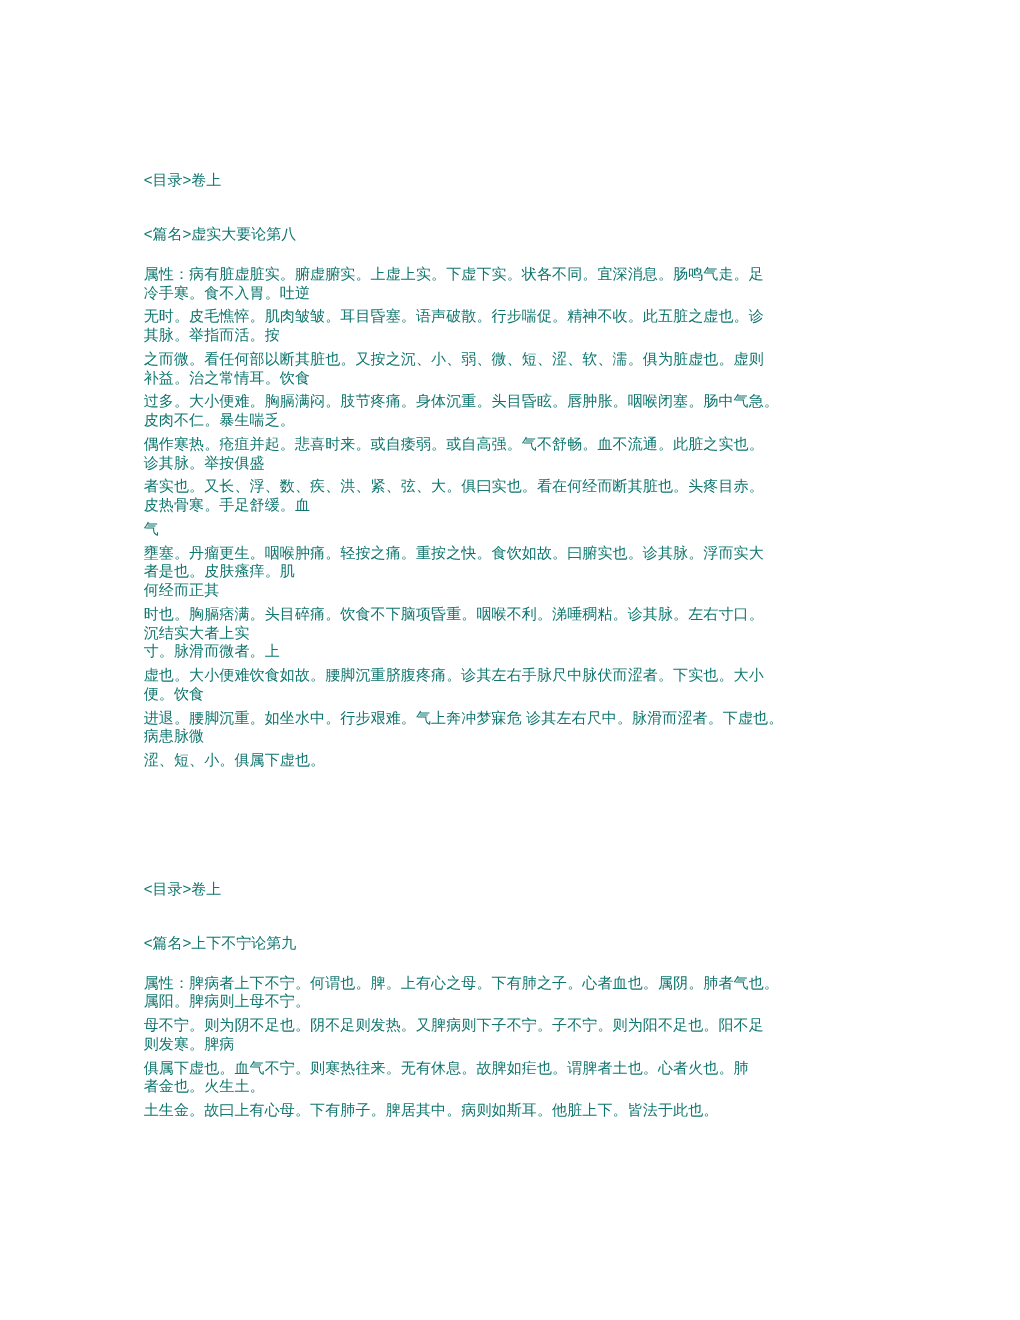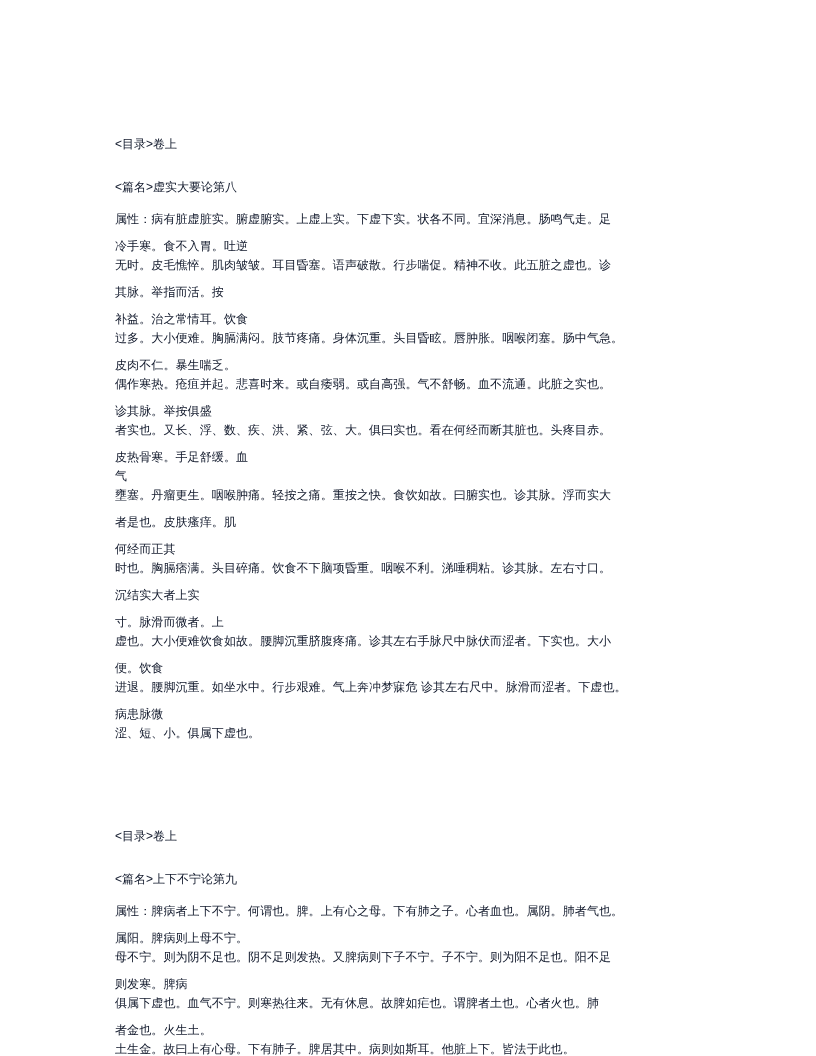--- a/index.html
+++ b/index.html
@@ -8,21 +8,21 @@
     width: 816px;
     height: 1056px;
     font-family: "Liberation Sans", "DejaVu Sans", sans-serif;
   }
   .page {
     position: relative;
     width: 644px;
     height: 1056px;
     background: #ffffff;
     padding: 137px 90px 0 115px;
-    color: #0f172a;
+    color: #0f766e;
     font-size: 12px;
     overflow: hidden;
   }
   .section + .section { margin-top: 88px; }
   .catalog-line {
     line-height: 15px;
     margin-bottom: 28px;
     white-space: pre;
   }
   .title-line {
@@ -30,36 +30,37 @@
     margin-bottom: 17px;
     white-space: pre;
   }
   .body-text { }
   .text-line {
     line-height: 15px;
     margin-top: 4px;
     white-space: pre;
     letter-spacing: 0.1px;
   }
-  .text-line.cont { margin-top: 12px; }
+  .text-line.cont { margin-top: 0; }
   .body-text .text-line:first-child { margin-top: 0; }
 </style>
 </head>
 <body>
 
 <div class="page">
   <div id="doc">
       <div class="section">
         <div class="catalog-line">&lt;目录&gt;卷上</div>
         <div class="title-line">&lt;篇名&gt;虚实大要论第八</div>
         <div class="body-text">
           <div class="text-line">属性：病有脏虚脏实。腑虚腑实。上虚上实。下虚下实。状各不同。宜深消息。肠鸣气走。足</div>
           <div class="text-line cont">冷手寒。食不入胃。吐逆</div>
           <div class="text-line">无时。皮毛憔悴。肌肉皱皱。耳目昏塞。语声破散。行步喘促。精神不收。此五脏之虚也。诊</div>
           <div class="text-line cont">其脉。举指而活。按</div>
+          <div class="text-line">之而微。看任何部以断其脏也。又按之沉、小、弱、微、短、涩、软、濡。俱为脏虚也。虚则</div>
           <div class="text-line cont">补益。治之常情耳。饮食</div>
           <div class="text-line">过多。大小便难。胸膈满闷。肢节疼痛。身体沉重。头目昏眩。唇肿胀。咽喉闭塞。肠中气急。</div>
           <div class="text-line cont">皮肉不仁。暴生喘乏。</div>
           <div class="text-line">偶作寒热。疮疽并起。悲喜时来。或自痿弱。或自高强。气不舒畅。血不流通。此脏之实也。</div>
           <div class="text-line cont">诊其脉。举按俱盛</div>
           <div class="text-line">者实也。又长、浮、数、疾、洪、紧、弦、大。俱曰实也。看在何经而断其脏也。头疼目赤。</div>
           <div class="text-line cont">皮热骨寒。手足舒缓。血</div>
           <div class="text-line">气</div>
           <div class="text-line">壅塞。丹瘤更生。咽喉肿痛。轻按之痛。重按之快。食饮如故。曰腑实也。诊其脉。浮而实大</div>
           <div class="text-line cont">者是也。皮肤瘙痒。肌</div>

